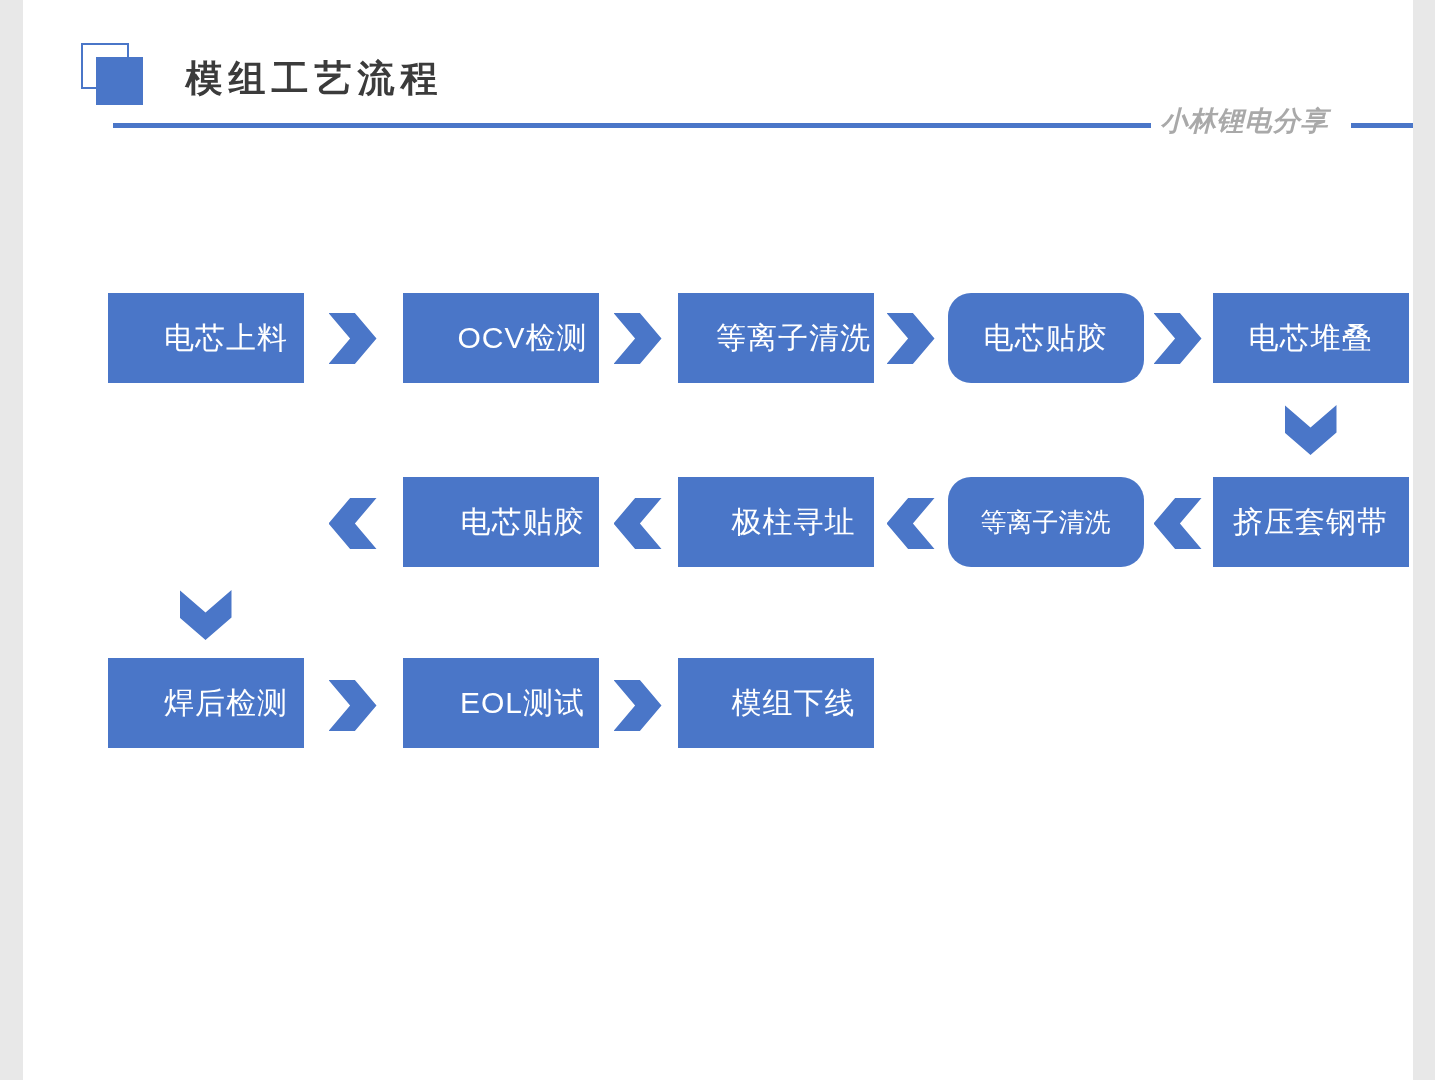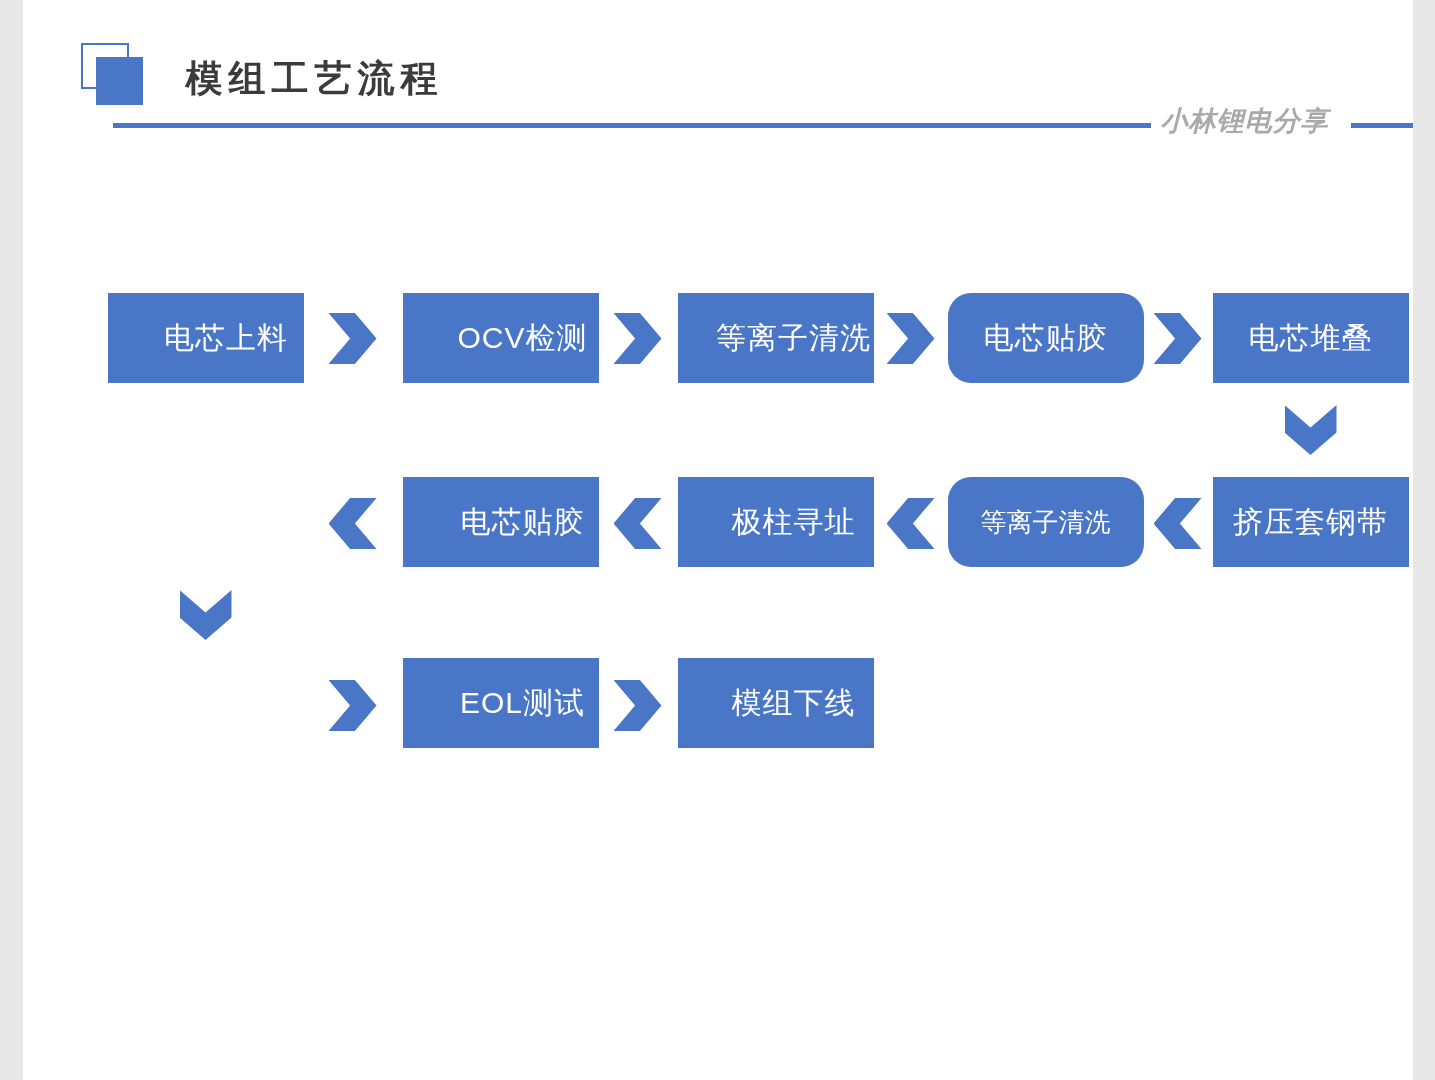--- a/index.html
+++ b/index.html
@@ -154,18 +154,19 @@
   <div class="step row2 c2">电芯贴胶</div>
   <div class="chev chev--left chevrow2 g2"></div>
   <div class="step row2 c3">极柱寻址</div>
   <div class="chev chev--left chevrow2 g3"></div>
   <div class="step step--small row2 c4">等离子清洗</div>
   <div class="chev chev--left chevrow2 g4"></div>
   <div class="step row2 c5">挤压套钢带</div>
 
   <div class="chev chev--down chev-down-b"></div>
 
+  <div class="step row3 c1">焊后检测</div>
   <div class="chev chev--right chevrow3 g1"></div>
   <div class="step row3 c2">EOL测试</div>
   <div class="chev chev--right chevrow3 g2"></div>
   <div class="step row3 c3">模组下线</div>
 
 </div>
 
 </body></html>

